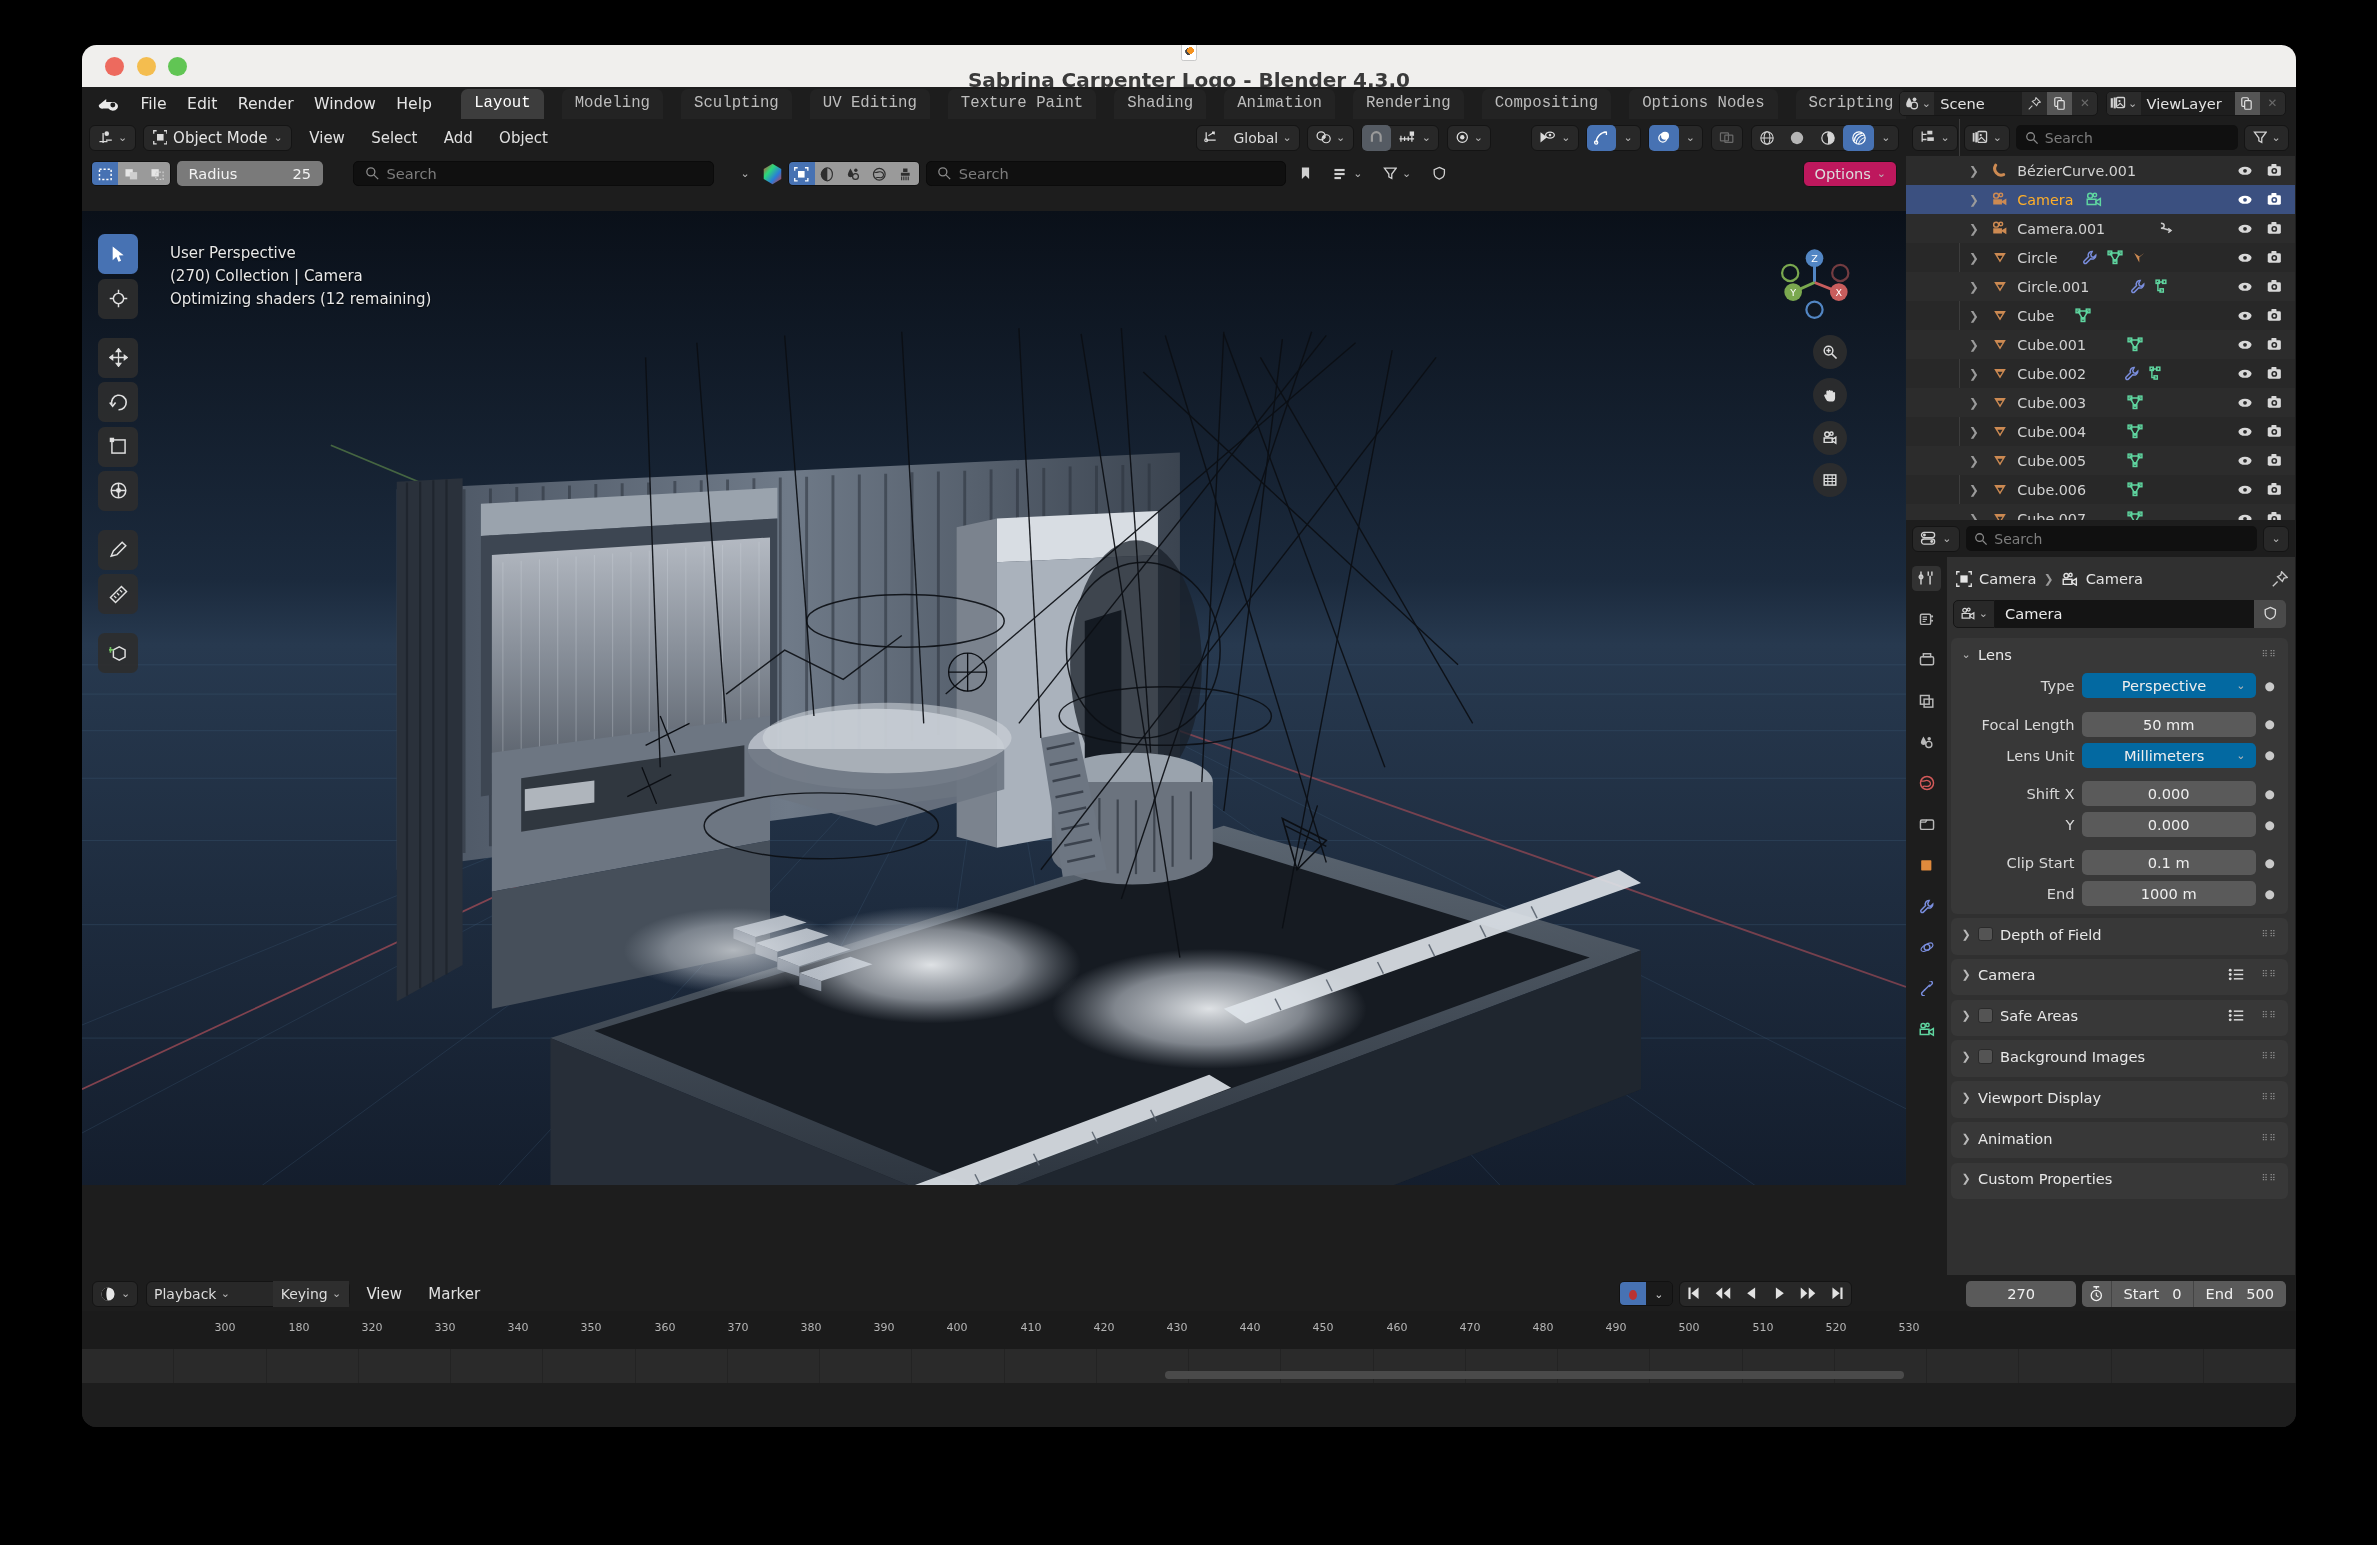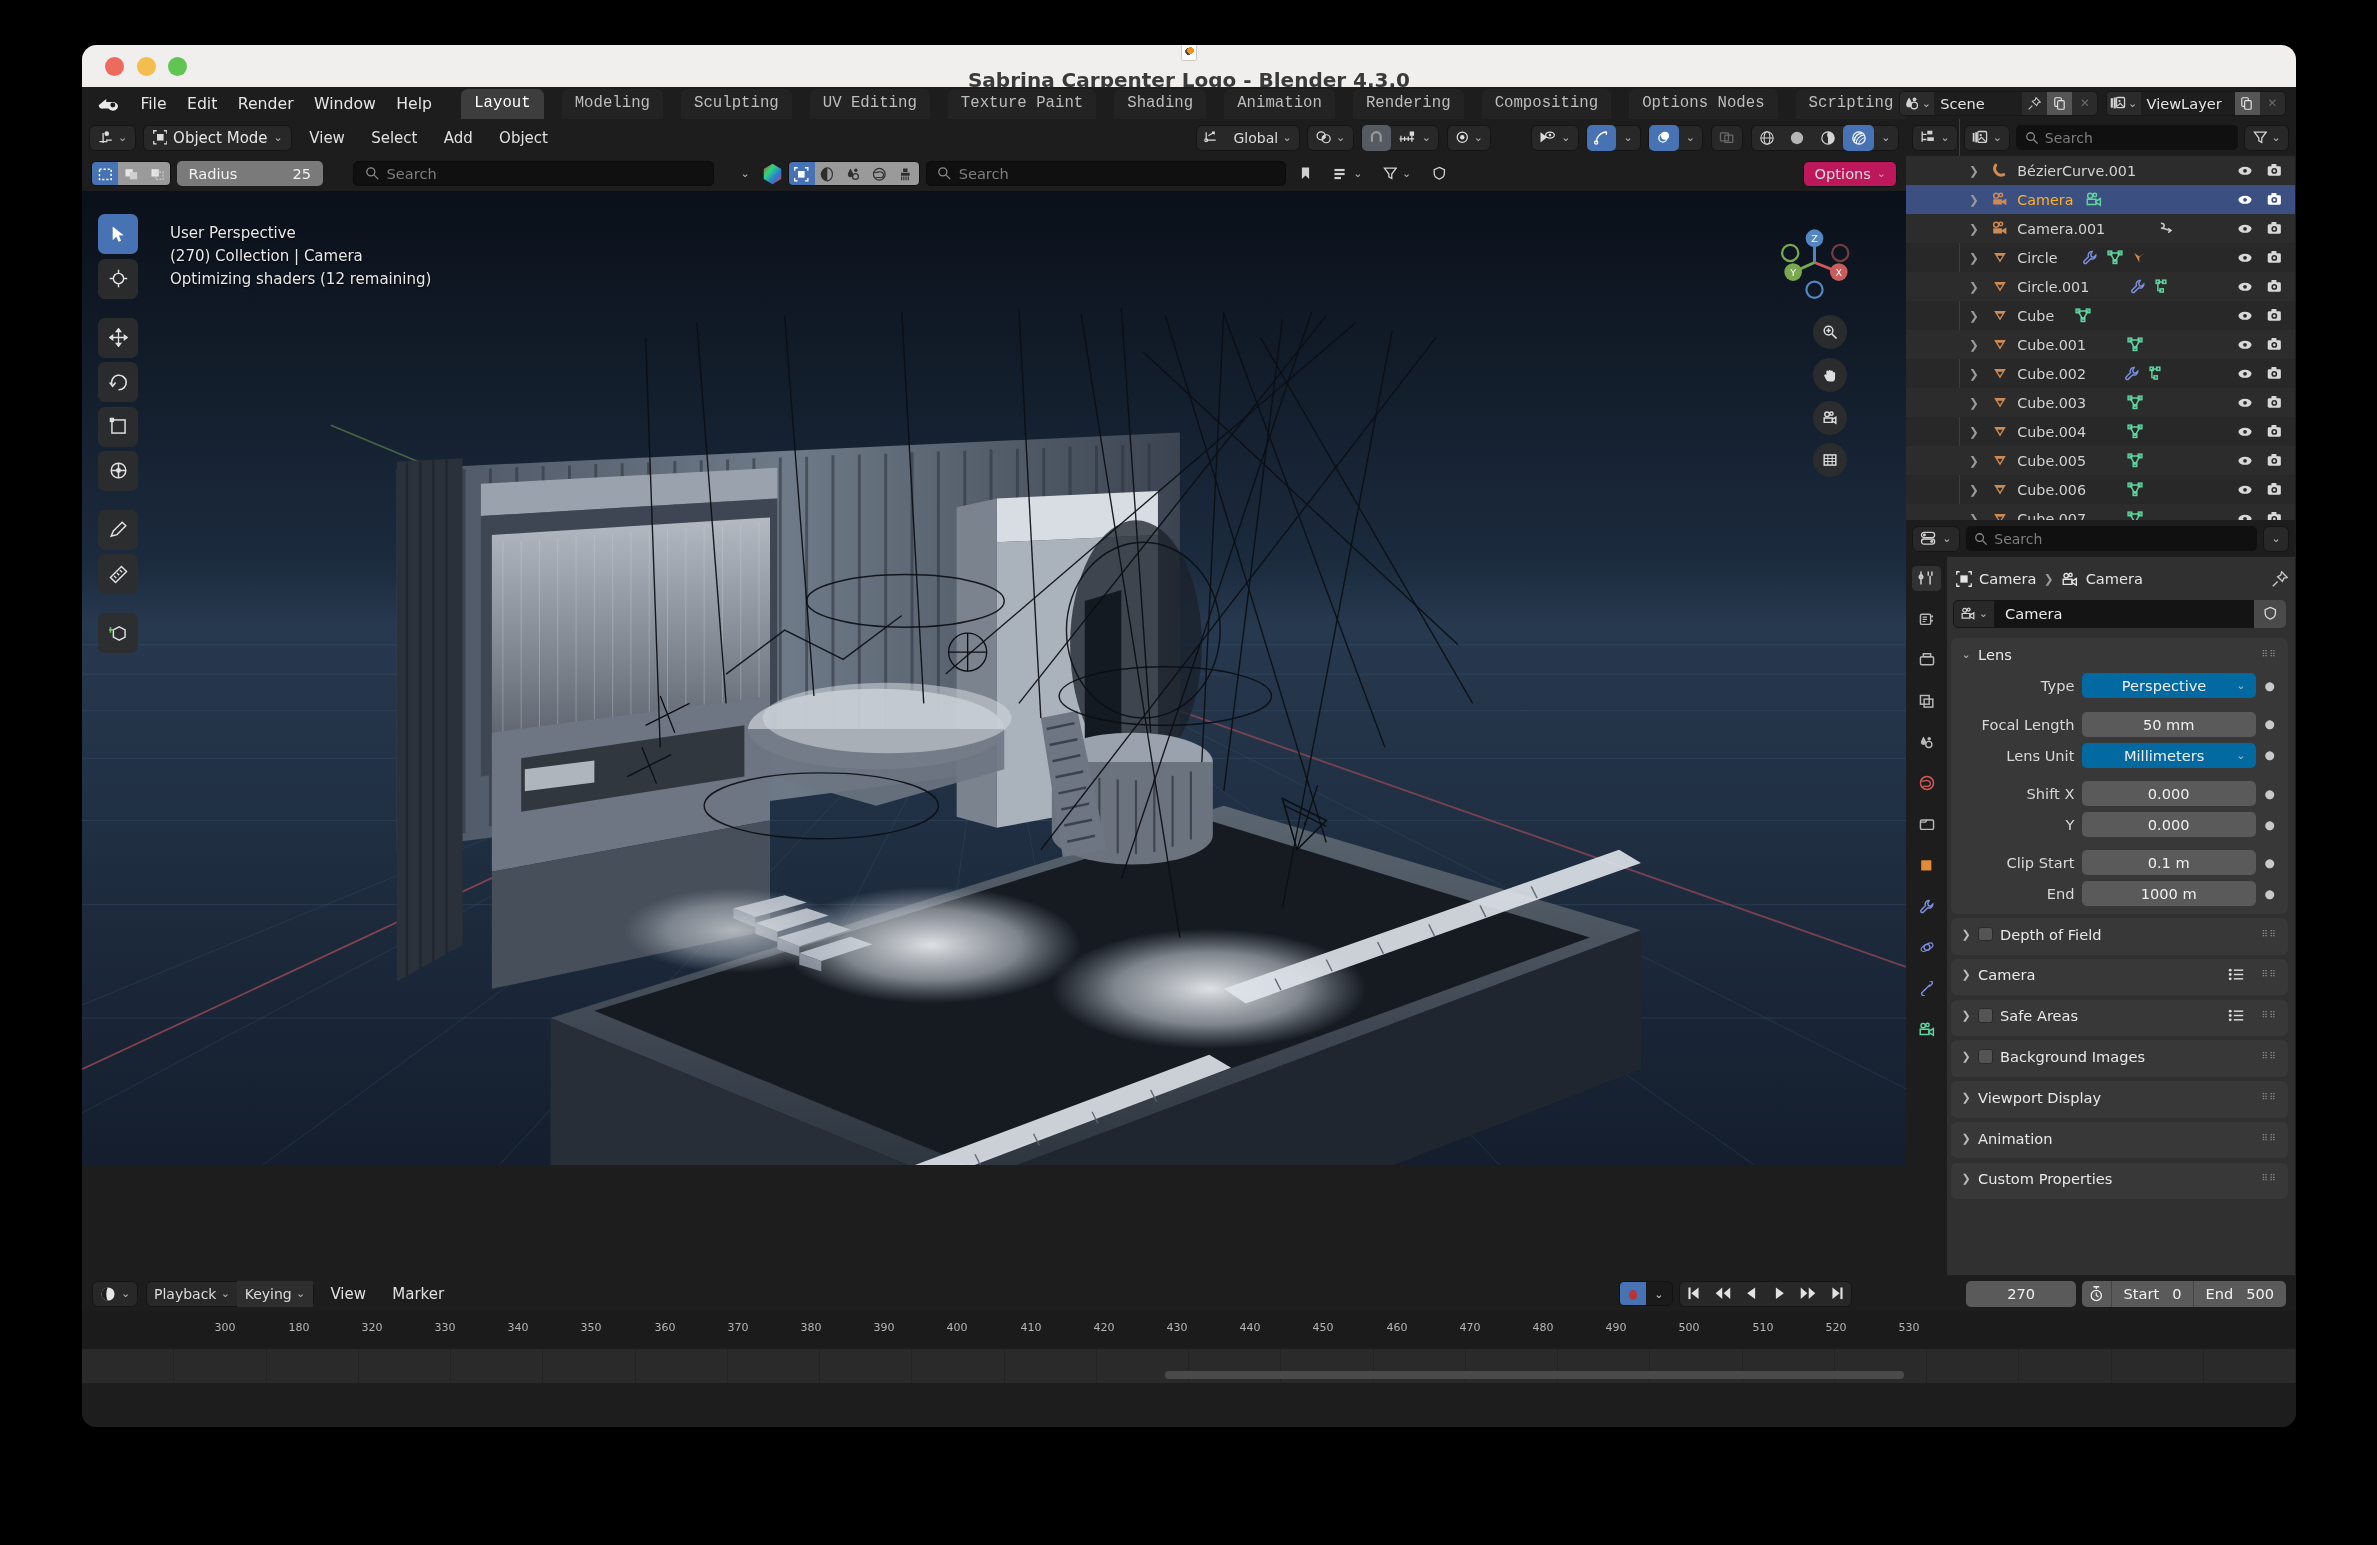--- a/index.html
+++ b/index.html
@@ -114,21 +114,21 @@
   }
   .searchbox {
     height:25px; flex:1; background:#101010; border-radius:5.1px; display:flex;
     align-items:center; gap:7.3px; padding:0 10.2px; color:#7d7d7d; font-size:14.6px;
     border: 0.7px solid #0b0b0b;
   }
   .opt-btn { font-size:14.6px; color:#dcdcdc; display:flex; align-items:center; gap:5.9px;
              background:#be185d; border:0.7px solid #141414; border-radius:5.9px; height:26px; padding:0 10.2px;}
 
   
-  .viewport { position: relative; width: 1824px; height: 974px; overflow: hidden; background:#15803d; }
+  .viewport { position: relative; width: 1824px; height: 974px; overflow: hidden; background:#15803d;margin-top:20px; }
   .vp-canvas { position:absolute; inset:0; }
   .vp-text { position:absolute; left:88px; top:31px; color:#e8e8e8; font-size:15px; line-height:23px; text-shadow:0 0.7px 1.5px #000; }
 
   
   .tools { position:absolute; left:16px; top:23.4px; display:flex; flex-direction:column; gap:4.4px; }
   .tool {
     width:40px; height:40px; border-radius:6.6px; background:#2e2e2eE6;
     display:flex; align-items:center; justify-content:center; color:#ddd; font-size:16px;
   }
   .tool.active { background:#4772b3; color:#fff; }
@@ -1788,21 +1788,21 @@
                   <path d="M11 2 A9 9 0 0 0 11 20 C8 17 8 5 11 2 Z" fill="#1d1d1d"></path>
                 </svg>
             <span class="chev">⌄</span>
           </div>
         </div>
         <div class="btn-grp">
           <div class="gbtn">
             <span>Playback</span>
                 <span class="chev">⌄</span>
           </div>
-          <div class="gbtn" style="background:#2e2e2e;">
+          <div class="gbtn" style="background:#2e2e2e;margin-left:36px;">
             <span>Keying</span>
                 <span class="chev">⌄</span>
           </div>
         </div>
         <div class="vp-menu">View</div>
         <div class="vp-menu">Marker</div>
 
         <div class="tl-right">
           <div class="seg">
             <div class="s act">

